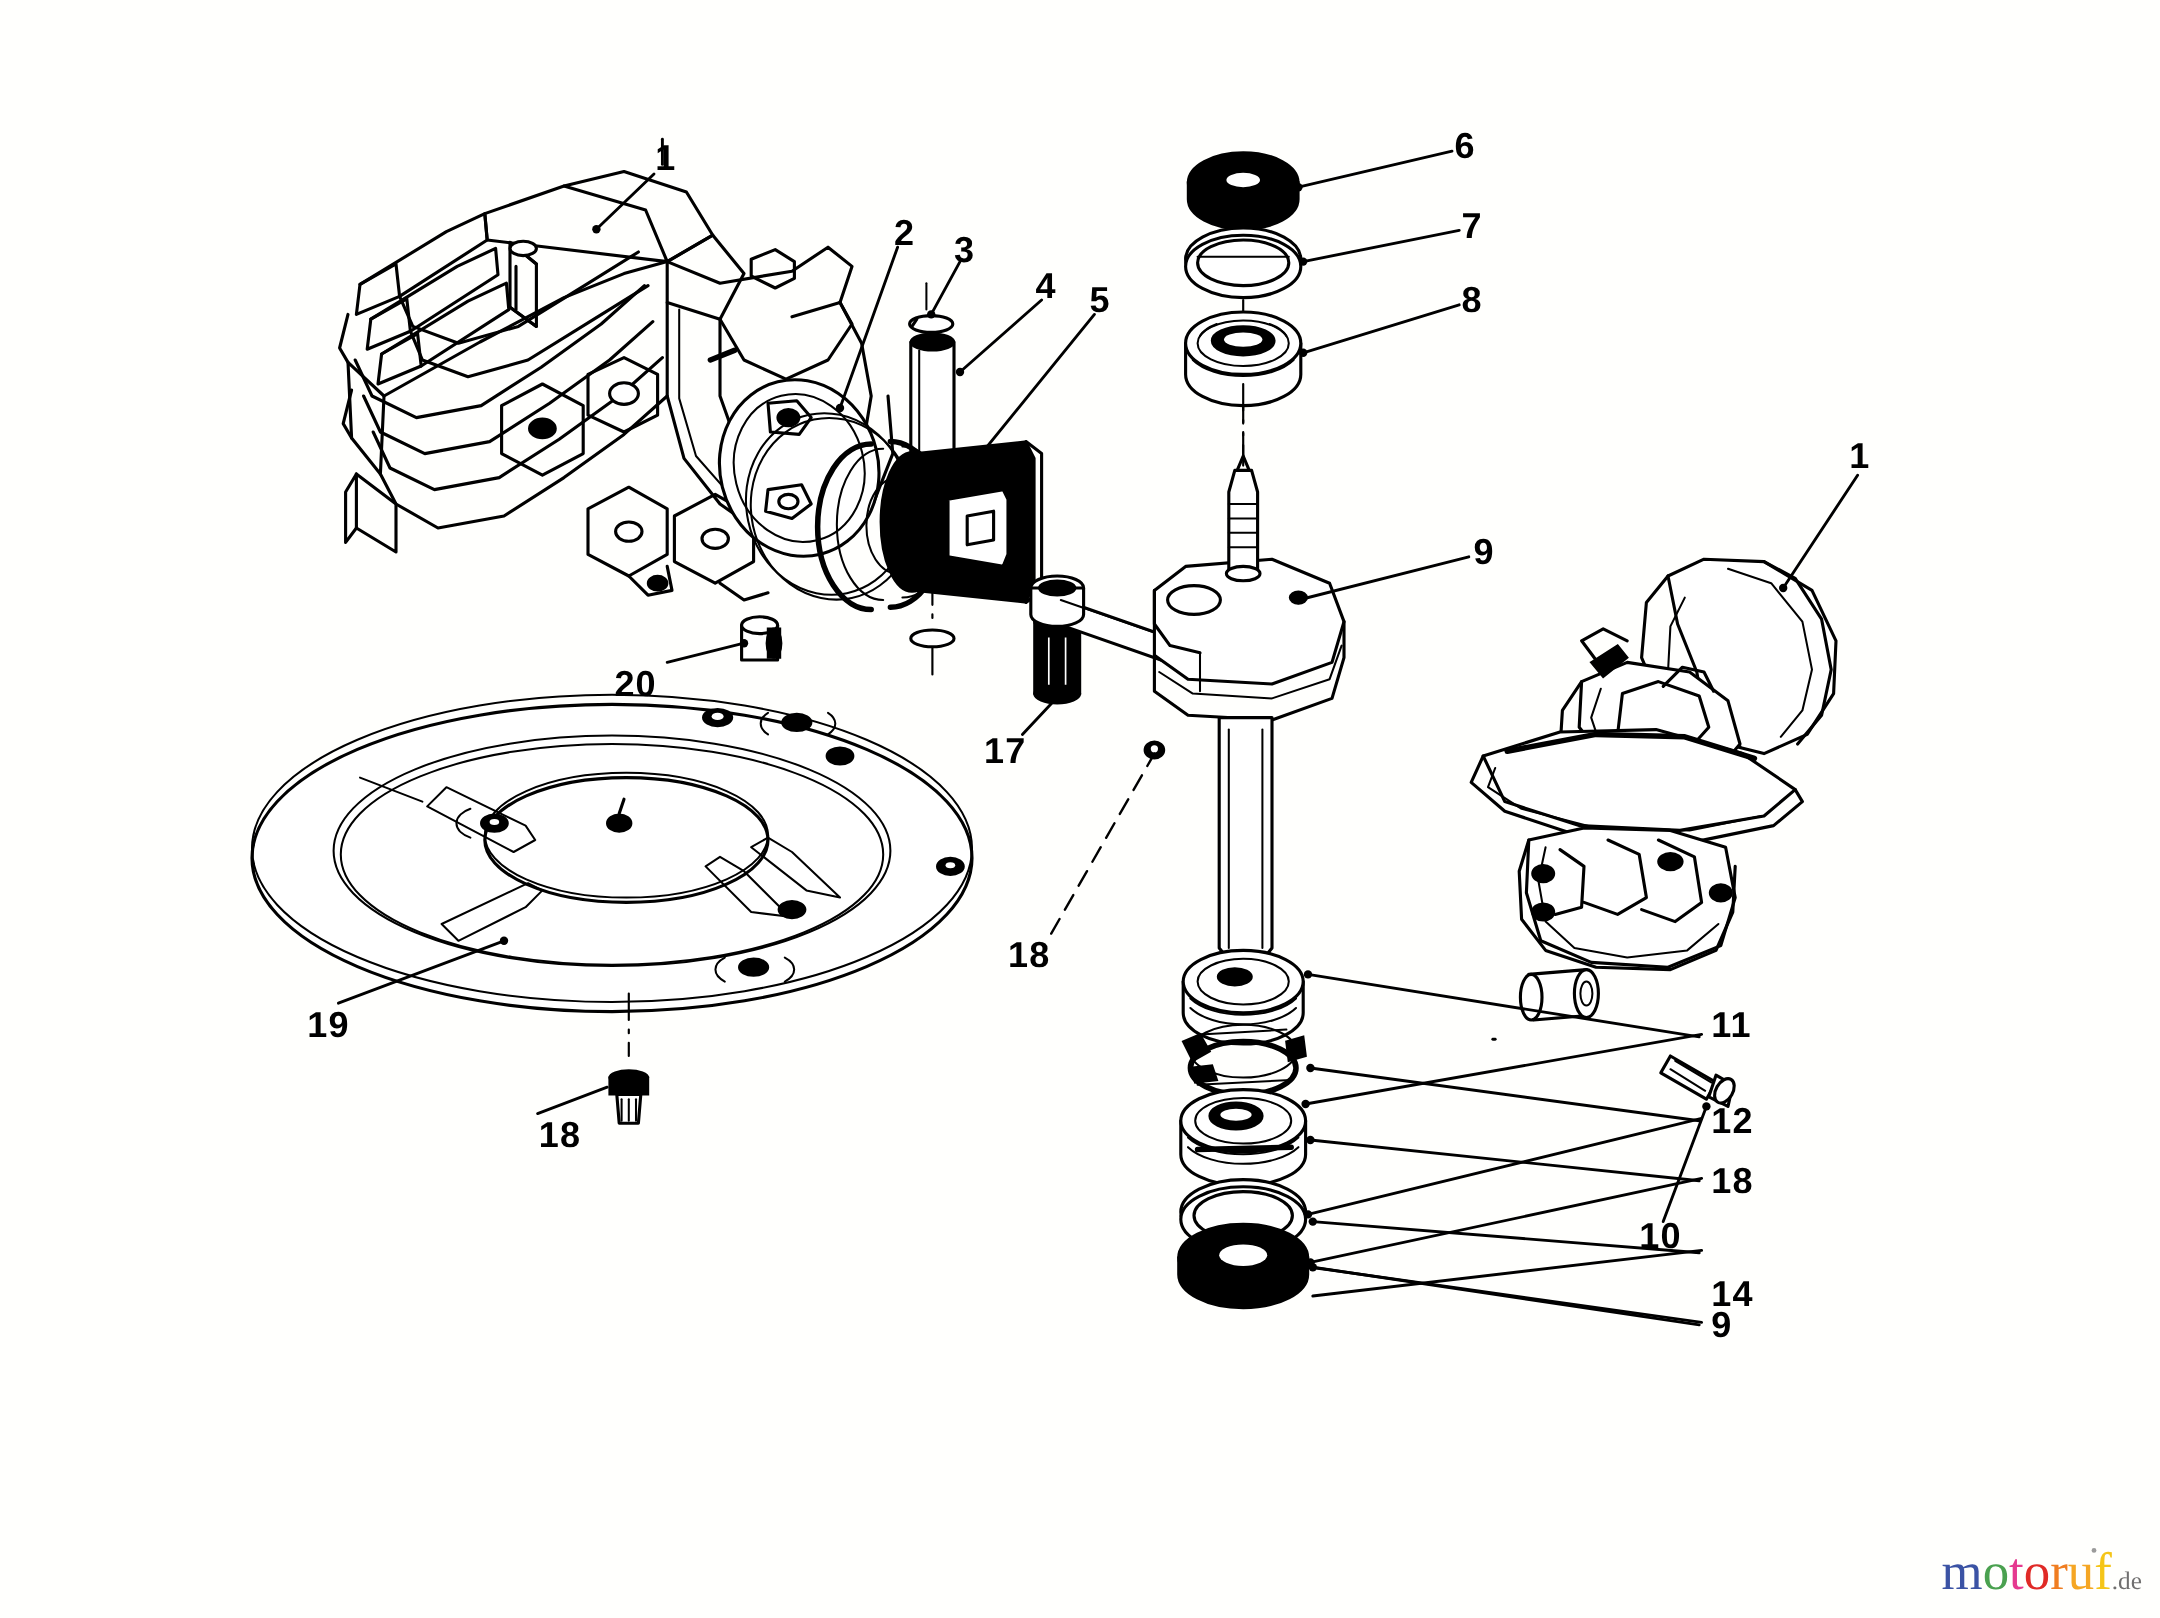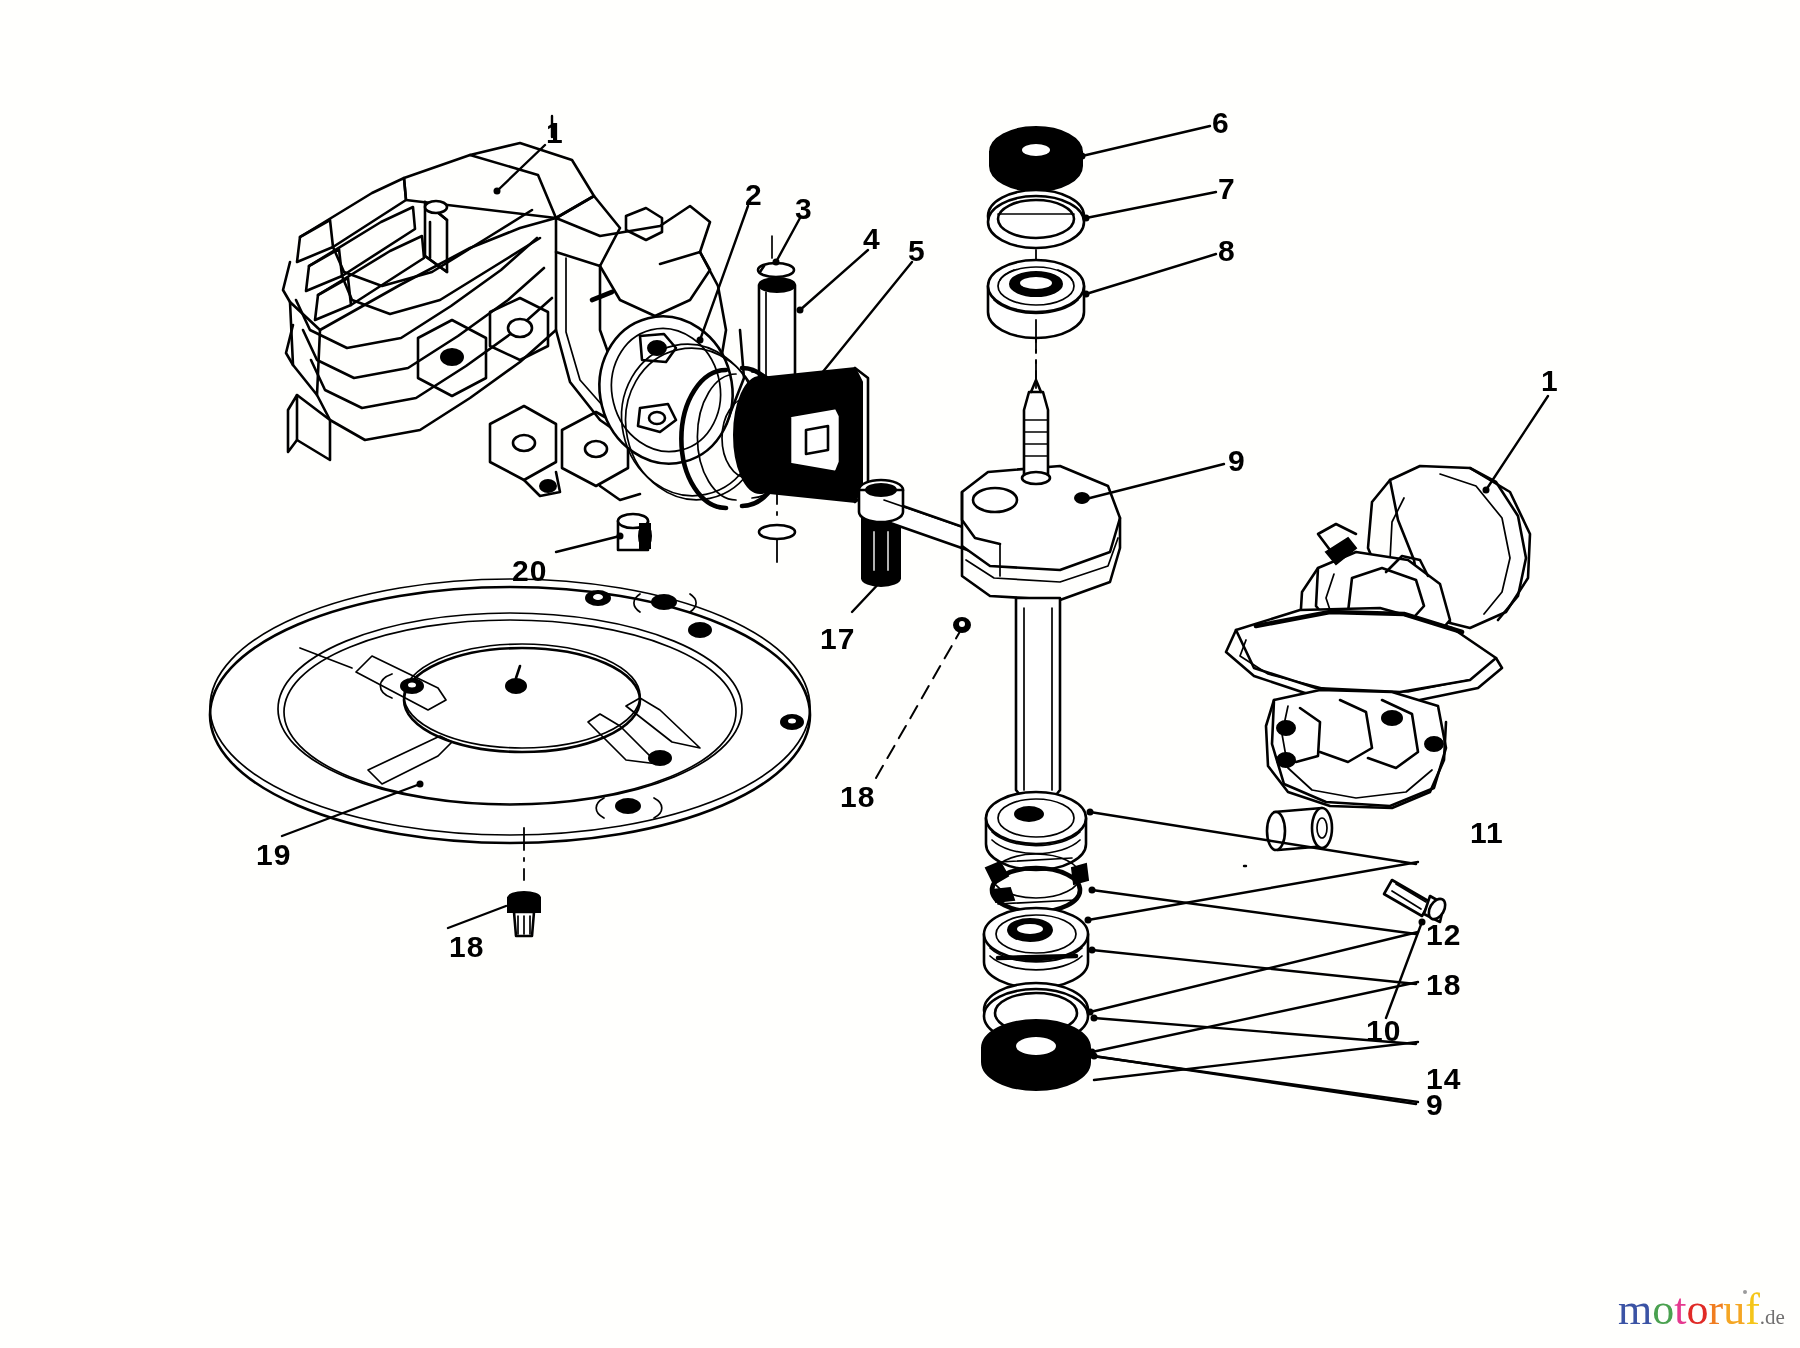--- a/index.html
+++ b/index.html
@@ -520,27 +520,27 @@
   <span class="callout" style="left:546px; top:118px;">1</span>
   <span class="callout" style="left:745px; top:180px;">2</span>
   <span class="callout" style="left:795px; top:194px;">3</span>
   <span class="callout" style="left:863px; top:224px;">4</span>
   <span class="callout" style="left:908px; top:236px;">5</span>
   <span class="callout" style="left:1212px; top:108px;">6</span>
   <span class="callout" style="left:1218px; top:174px;">7</span>
   <span class="callout" style="left:1218px; top:236px;">8</span>
   <span class="callout" style="left:1228px; top:446px;">9</span>
   <span class="callout" style="left:1366px; top:1016px;">10</span>
-  <span class="callout" style="left:1426px; top:818px;margin-left:44px;">11</span>
+  <span class="callout" style="left:1426px; top:840px;">11</span>
   <span class="callout" style="left:1426px; top:920px;">12</span>
   <span class="callout" style="left:1426px; top:970px;">18</span>
   <span class="callout" style="left:1426px; top:1064px;">14</span>
   <span class="callout" style="left:1426px; top:1090px;">9</span>
   <span class="callout" style="left:840px; top:782px;">18</span>
-  <span class="callout" style="left:820px; top:612px;margin-top:12px;">17</span>
+  <span class="callout" style="left:820px; top:612px;">17</span>
   <span class="callout" style="left:410px; top:932px;margin-left:39px;">18</span>
   <span class="callout" style="left:256px; top:840px;">19</span>
   <span class="callout" style="left:512px; top:556px;">20</span>
   <span class="callout" style="left:1541px; top:366px;">1</span>
 
   <div id="watermark">
     <span class="wm-l" style="color: rgb(59, 83, 164);">m</span><span class="wm-l" style="color: rgb(74, 161, 79);">o</span><span class="wm-l" style="color: rgb(229, 57, 143);">t</span><span class="wm-l" style="color: rgb(224, 42, 38);">o</span><span class="wm-l" style="color: rgb(240, 125, 32);">r</span><span class="wm-l" style="color: rgb(245, 166, 35);">u</span><span class="wm-l" style="color: rgb(245, 197, 24);">f</span><span class="wm-de" style="color: rgb(112, 111, 111);">.de</span>
     <span class="wm-dot"></span>
   </div>
 

